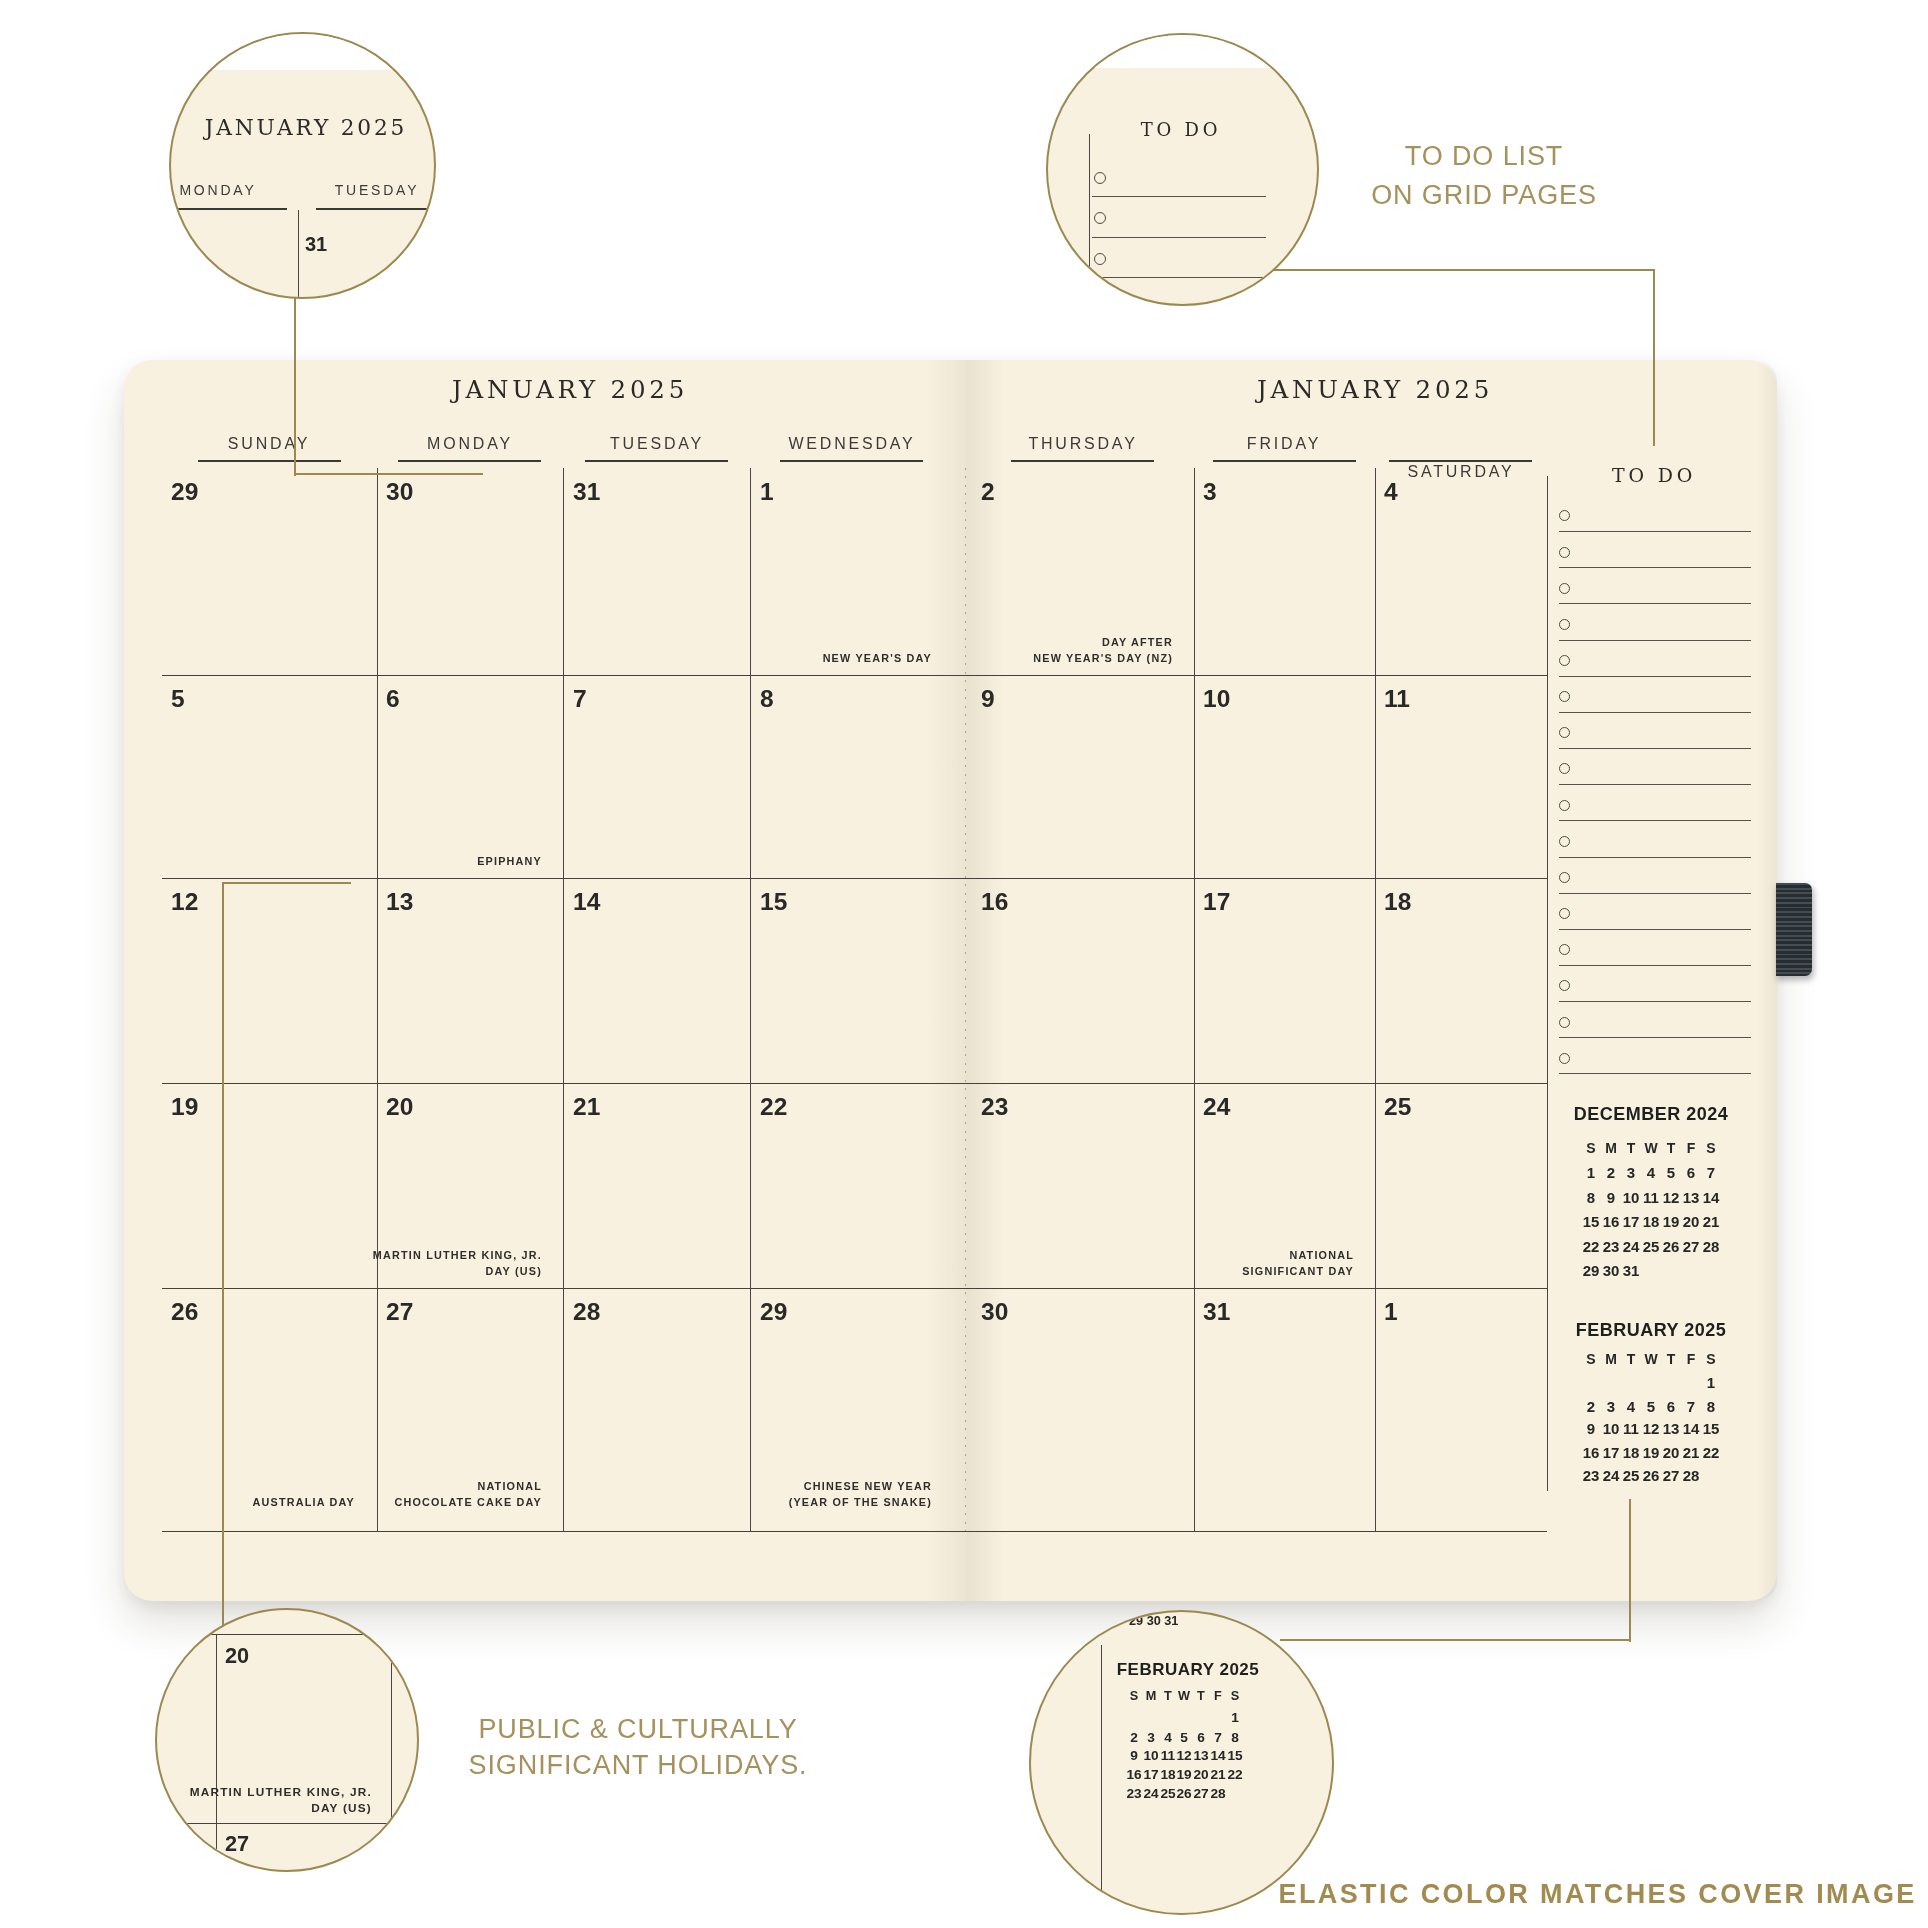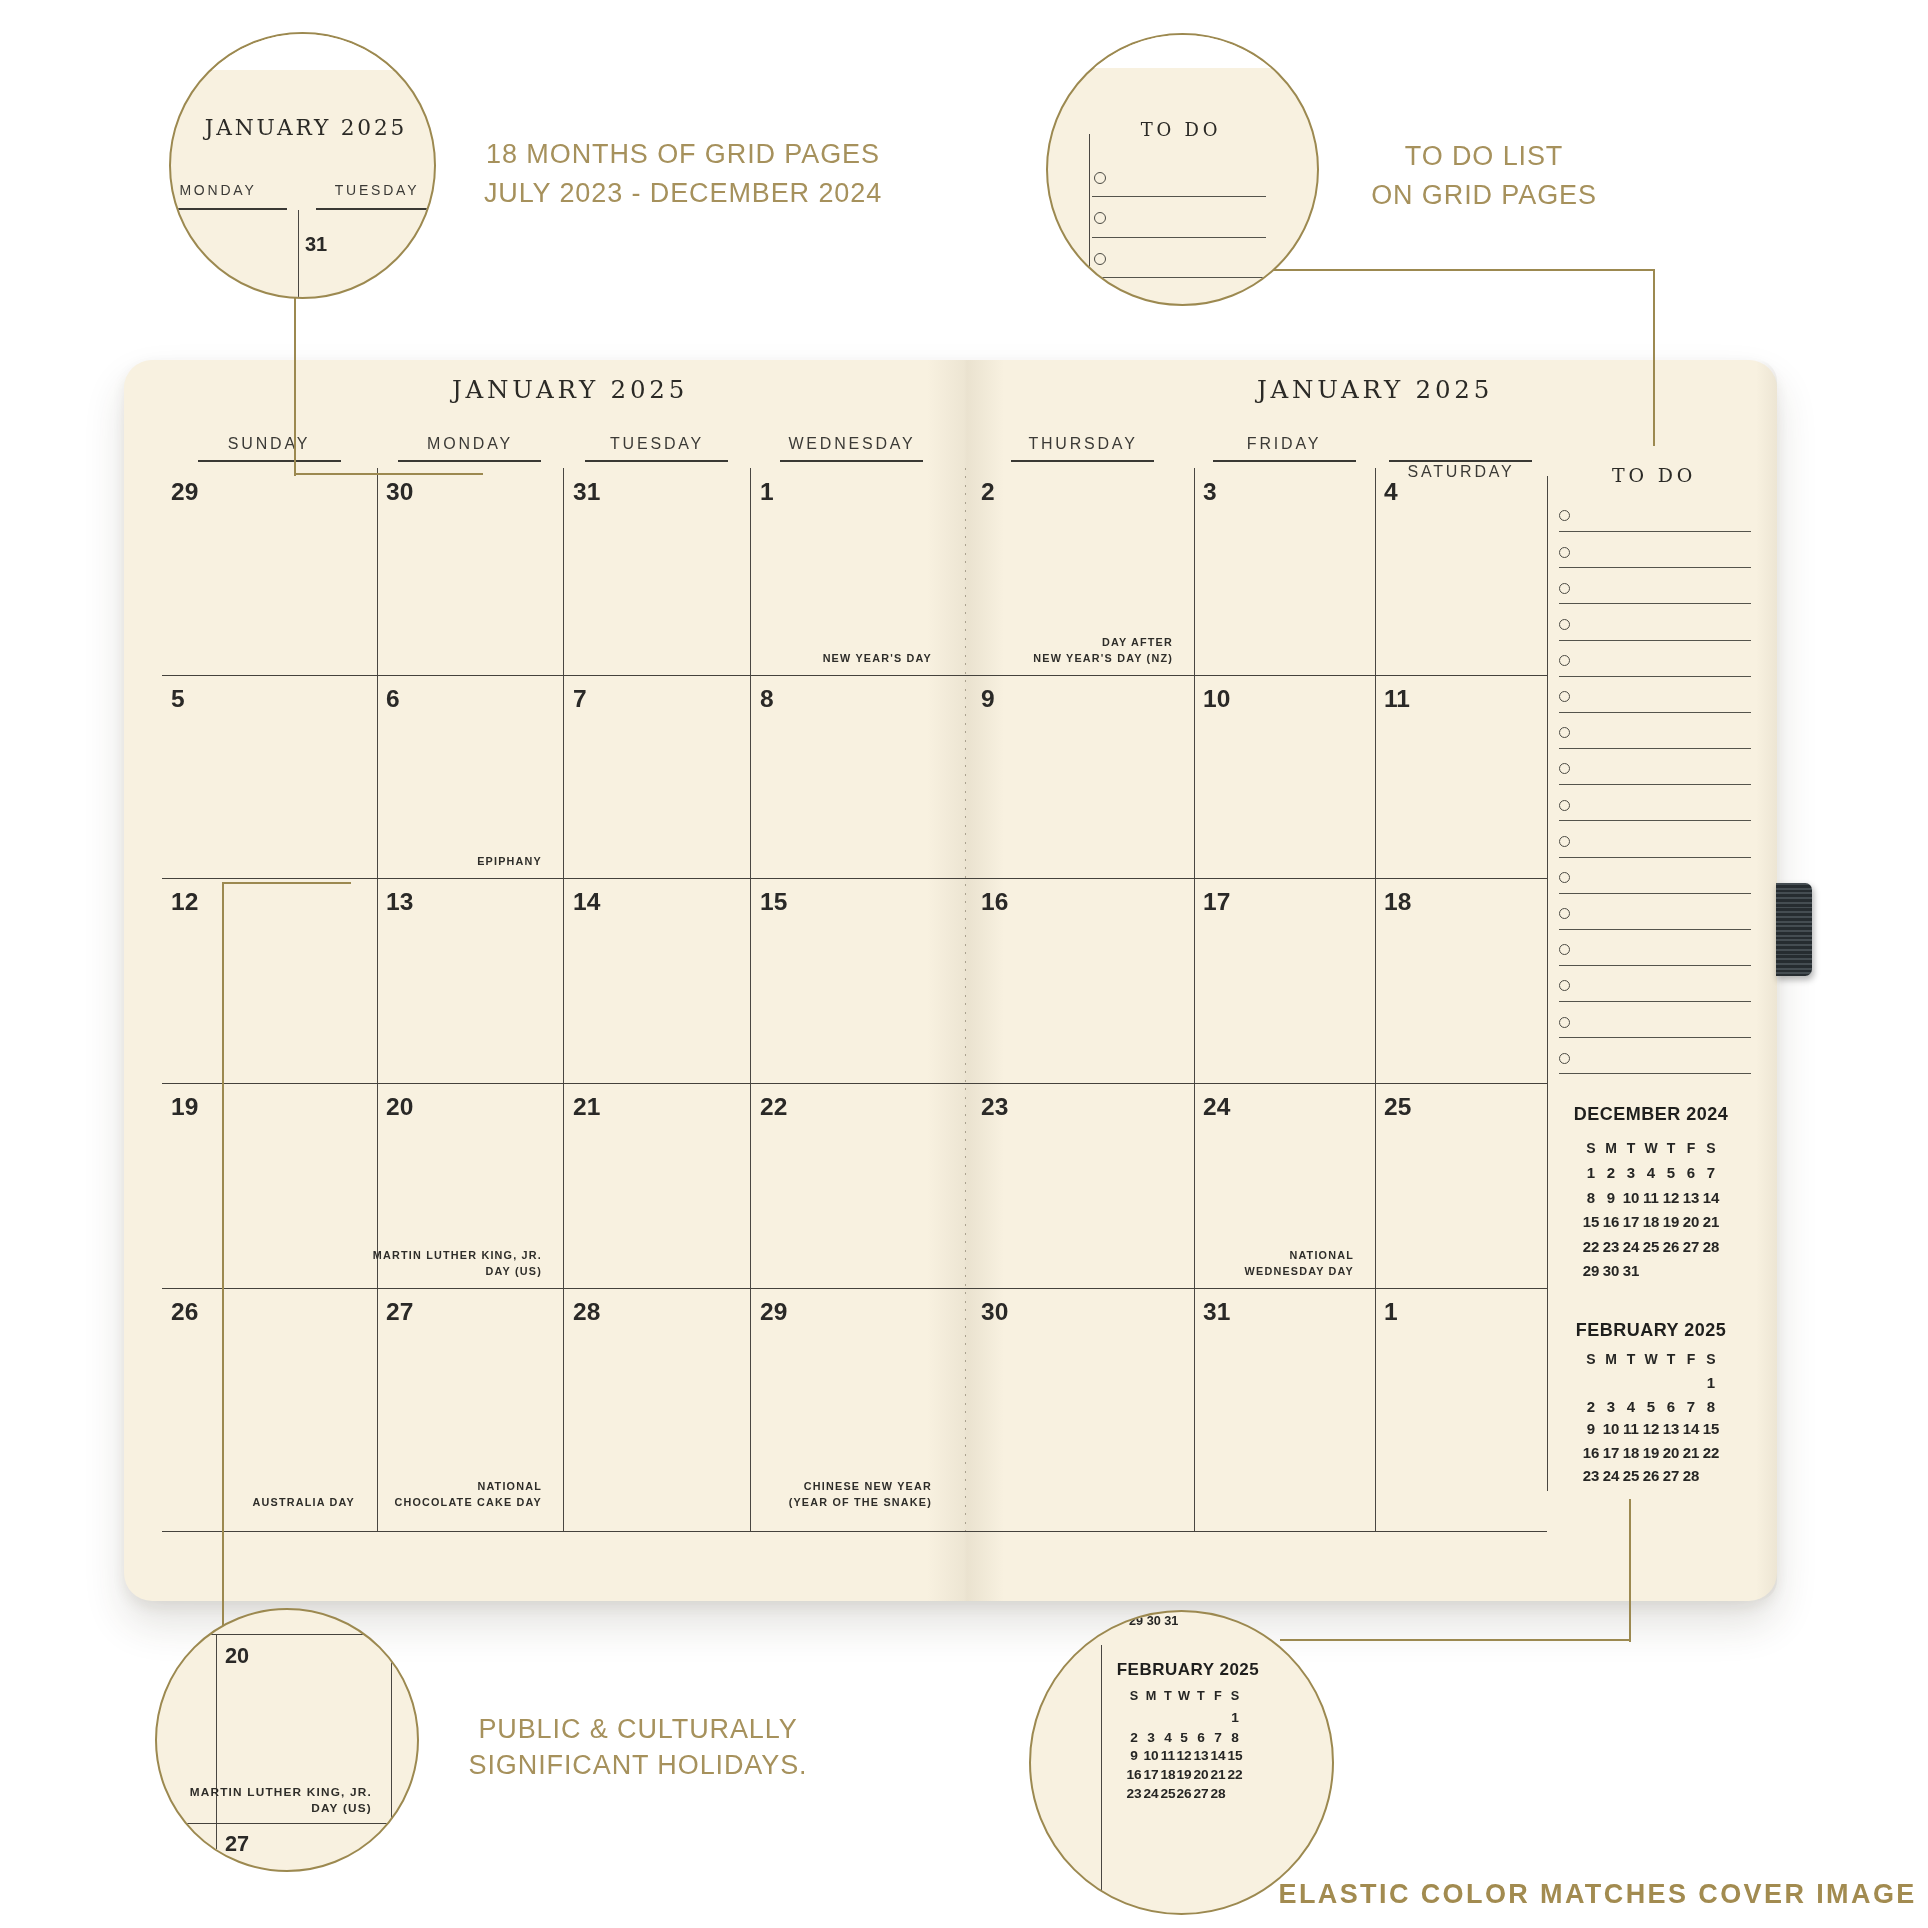--- a/index.html
+++ b/index.html
@@ -122,21 +122,21 @@
       <div class="abs holiday" style="right: 1386px; bottom: 649px;">
         <div class="abs" style="position: static;">MARTIN LUTHER KING, JR.</div>
         <div class="abs" style="position: static;">DAY (US)</div>
       </div>
       <div class="abs date-num" style="left: 573px; top: 1095px;">21</div>
       <div class="abs date-num" style="left: 760px; top: 1095px;">22</div>
       <div class="abs date-num" style="left: 981px; top: 1095px;">23</div>
       <div class="abs date-num" style="left: 1203px; top: 1095px;">24</div>
       <div class="abs holiday" style="right: 574px; bottom: 649px;">
         <div class="abs" style="position: static;">NATIONAL</div>
-        <div class="abs" style="position: static;">WEDNESDAY DAY</div>
+        <div class="abs" style="position: static;">SIGNIFICANT DAY</div>
       </div>
       <div class="abs date-num" style="left: 1384px; top: 1095px;">25</div>
       <div class="abs date-num" style="left: 171px; top: 1300px;">26</div>
       <div class="abs holiday" style="right: 1573px; bottom: 418px;">
         <div class="abs" style="position: static;">AUSTRALIA DAY</div>
       </div>
       <div class="abs date-num" style="left: 386px; top: 1300px;">27</div>
       <div class="abs holiday" style="right: 1386px; bottom: 418px;">
         <div class="abs" style="position: static;">NATIONAL</div>
         <div class="abs" style="position: static;">CHOCOLATE CAKE DAY</div>
@@ -343,24 +343,20 @@
       <div class="abs mini-cell center" style="left: 187px; top: 162px; font-size: 13.7px;">21</div>
       <div class="abs mini-cell center" style="left: 204px; top: 162px; font-size: 13.7px;">22</div>
       <div class="abs mini-cell center" style="left: 103px; top: 181px; font-size: 13.7px;">23</div>
       <div class="abs mini-cell center" style="left: 120px; top: 181px; font-size: 13.7px;">24</div>
       <div class="abs mini-cell center" style="left: 137px; top: 181px; font-size: 13.7px;">25</div>
       <div class="abs mini-cell center" style="left: 153px; top: 181px; font-size: 13.7px;">26</div>
       <div class="abs mini-cell center" style="left: 170px; top: 181px; font-size: 13.7px;">27</div>
       <div class="abs mini-cell center" style="left: 187px; top: 181px; font-size: 13.7px;">28</div>
     </div>
 
-  <div class="ann" style="left:683px;top:135px;">
-    <div>18 MONTHS OF GRID PAGES</div>
-    <div>JULY 2023 - DECEMBER 2024</div>
-  </div>
   <div class="ann" style="left:1484px;top:137px;">
     <div>TO DO LIST</div>
     <div>ON GRID PAGES</div>
   </div>
   <div class="ann" style="left:638px;top:1711px;line-height:36px;">
     <div>PUBLIC &amp; CULTURALLY</div>
     <div>SIGNIFICANT HOLIDAYS.</div>
   </div>
   <div class="footer-note">ELASTIC COLOR MATCHES COVER IMAGE</div>
 

